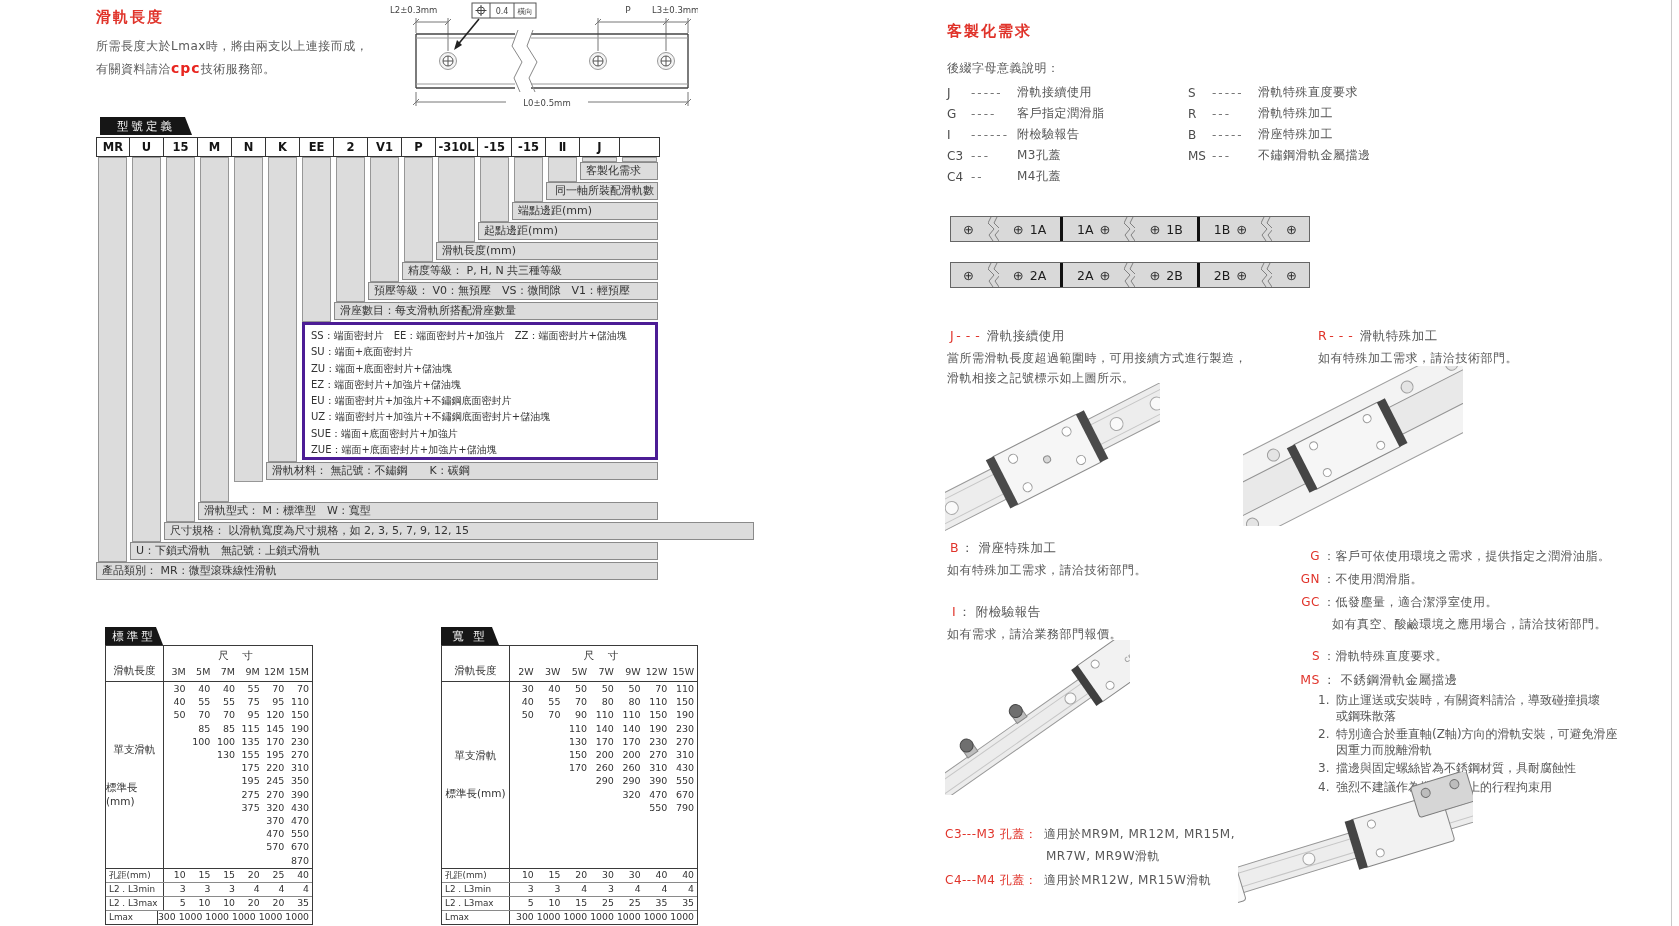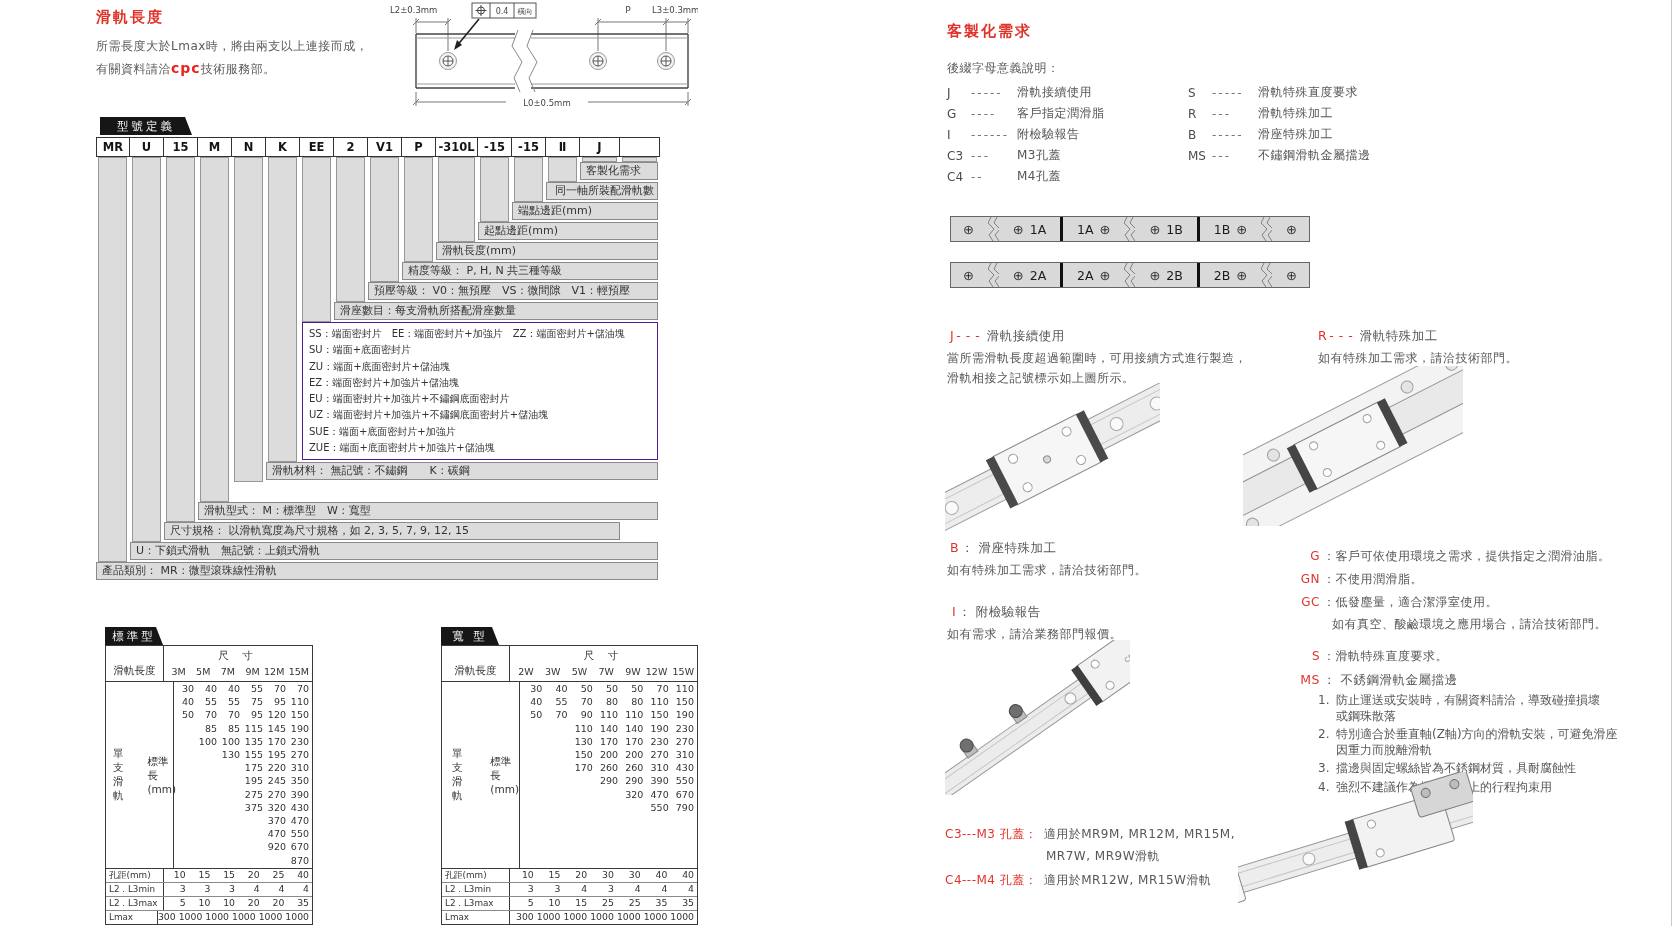--- a/index.html
+++ b/index.html
@@ -11,33 +11,33 @@
   .brand{color:#e8251f;font-weight:bold;font-size:14px;letter-spacing:1px;}
   .black-tab{background:#161616;color:#f4f4f4;font-size:11.5px;letter-spacing:3px;text-align:center;line-height:18px;height:18px;
     clip-path:polygon(0 0,calc(100% - 7px) 0,100% 100%,0 100%);}
   
   #ladder{position:absolute;left:96px;top:137px;width:564px;height:452px;}
   #code-row{position:absolute;left:0;top:0;height:20px;display:flex;width:564px;}
   .code-cell{box-sizing:border-box;border:1px solid #333;border-left:none;font-size:11.5px;font-weight:bold;color:#141414;text-align:center;line-height:18px;background:#fff;}
   .code-cell:first-child{border-left:1px solid #333;}
   .strip{position:absolute;background:#dcdcdc;border:1px solid #979797;box-sizing:border-box;}
   .lrow{position:absolute;height:18px;background:#dcdcdc;border:1px solid #8a8a8a;box-sizing:border-box;font-size:11px;line-height:16px;color:#333;padding-left:5px;white-space:nowrap;overflow:hidden;}
-  #seal{position:absolute;left:206px;top:185px;width:356px;height:138px;background:#fff;border:1px solid #4c1d95;box-sizing:border-box;padding:3px 0 0 6px;font-size:10px;line-height:16.3px;color:#333;white-space:nowrap;overflow:hidden;}
+  #seal{position:absolute;left:206px;top:185px;width:356px;height:138px;background:#fff;border:3px solid #4c1d95;box-sizing:border-box;padding:3px 0 0 6px;font-size:10px;line-height:16.3px;color:#333;white-space:nowrap;overflow:hidden;}
   
   .mini{position:absolute;}
   .mt-tab{width:58px;}
   .mt-box{border:1.5px solid #3a3a3a;background:#fff;box-sizing:border-box;}
   .mt-head{display:flex;border-bottom:1.5px solid #3a3a3a;}
   .mt-hlabel{width:var(--lw);box-sizing:border-box;border-right:1.2px solid #3a3a3a;display:flex;align-items:flex-end;justify-content:center;font-size:10.5px;color:#333;padding-bottom:3px;}
   .mt-hvals{flex:1;display:flex;flex-direction:column;}
   .mt-size{text-align:center;font-size:10.5px;letter-spacing:5px;color:#333;height:17px;line-height:19px;}
   .mt-cols{display:flex;height:18px;}
   .mt-colh{flex:1;text-align:right;padding-right:3px;font-size:9.5px;color:#333;line-height:18px;}
   .mt-body{display:flex;height:186px;border-bottom:1.5px solid #3a3a3a;}
-  .mt-blabel{width:var(--lw);box-sizing:border-box;border-right:1.2px solid #3a3a3a;display:flex;flex-direction:row;justify-content:center;align-items:center;gap:24px;font-size:10.5px;color:#333;margin-left:10px;}
+  .mt-blabel{width:var(--lw);box-sizing:border-box;border-right:1.2px solid #3a3a3a;display:flex;flex-direction:column;justify-content:center;align-items:center;gap:24px;font-size:10.5px;color:#333;}
   .mt-grid{flex:1;display:flex;}
   .mt-col{flex:1;}
   .mt-val{text-align:right;padding-right:3px;font-size:9.5px;line-height:13.2px;color:#333;}
   .f-row{display:flex;height:13px;border-top:1px solid #8a8a8a;}
   .f-row:first-child{border-top:none;}
   .f-label{width:var(--lw);box-sizing:border-box;border-right:1.2px solid #3a3a3a;font-size:8.8px;color:#333;padding-left:3px;line-height:12px;}
   .f-val{flex:1;text-align:right;padding-right:3px;font-size:9.3px;line-height:12px;color:#333;}
   
   .legend{position:absolute;}
   .lg-row{display:flex;height:21px;align-items:center;font-size:12px;color:#555;white-space:nowrap;}
@@ -196,21 +196,21 @@
       <div class="lrow" style="left: 484px; top: 25px; width: 78px;">客製化需求</div>
       <div class="lrow" style="left: 450px; top: 45px; width: 112px; text-align: center;">同一軸所裝配滑軌數</div>
       <div class="lrow" style="left: 416px; top: 65px; width: 146px;">端點邊距(mm)</div>
       <div class="lrow" style="left: 382px; top: 85px; width: 180px;">起點邊距(mm)</div>
       <div class="lrow" style="left: 340px; top: 105px; width: 222px;">滑軌長度(mm)</div>
       <div class="lrow" style="left: 306px; top: 125px; width: 256px;">精度等級：  P, H, N 共三種等級</div>
       <div class="lrow" style="left: 272px; top: 145px; width: 290px;">預壓等級：  V0：無預壓　VS：微間隙　V1：輕預壓</div>
       <div class="lrow" style="left: 238px; top: 165px; width: 324px;">滑座數目：每支滑軌所搭配滑座數量</div>
       <div class="lrow" style="left: 170px; top: 325px; width: 392px;">滑軌材料：  無記號：不鏽鋼　　K：碳鋼</div>
       <div class="lrow" style="left: 102px; top: 365px; width: 460px;">滑軌型式：  M：標準型　W：寬型</div>
-      <div class="lrow" style="left: 68px; top: 385px; width: 456px;">尺寸規格：  以滑軌寬度為尺寸規格，如 2, 3, 5, 7, 9, 12, 15</div>
+      <div class="lrow" style="left: 68px; top: 385px; width: 590px;">尺寸規格：  以滑軌寬度為尺寸規格，如 2, 3, 5, 7, 9, 12, 15</div>
       <div class="lrow" style="left: 0px; top: 425px; width: 562px;">產品類別：  MR：微型滾珠線性滑軌</div>
       <div class="lrow" style="left: 34px; top: 405px; width: 528px;">U：下鎖式滑軌　無記號：上鎖式滑軌</div>
     </div>
 
   <div class="mini" id="std-table" style="left:105px;top:627px;width:208px;--lw:58px">
     <div class="black-tab mt-tab">標準型</div>
     <div class="mt-box" style="width:208px">
       <div class="mt-head">
         <div class="mt-hlabel mt-length-h">滑軌長度</div>
         <div class="mt-hvals">
@@ -269,21 +269,21 @@
               <div class="mt-val">120</div>
               <div class="mt-val">145</div>
               <div class="mt-val">170</div>
               <div class="mt-val">195</div>
               <div class="mt-val">220</div>
               <div class="mt-val">245</div>
               <div class="mt-val">270</div>
               <div class="mt-val">320</div>
               <div class="mt-val">370</div>
               <div class="mt-val">470</div>
-              <div class="mt-val">920</div>
+              <div class="mt-val">570</div>
             </div>
             <div class="mt-col">
               <div class="mt-val">70</div>
               <div class="mt-val">110</div>
               <div class="mt-val">150</div>
               <div class="mt-val">190</div>
               <div class="mt-val">230</div>
               <div class="mt-val">270</div>
               <div class="mt-val">310</div>
               <div class="mt-val">350</div>

